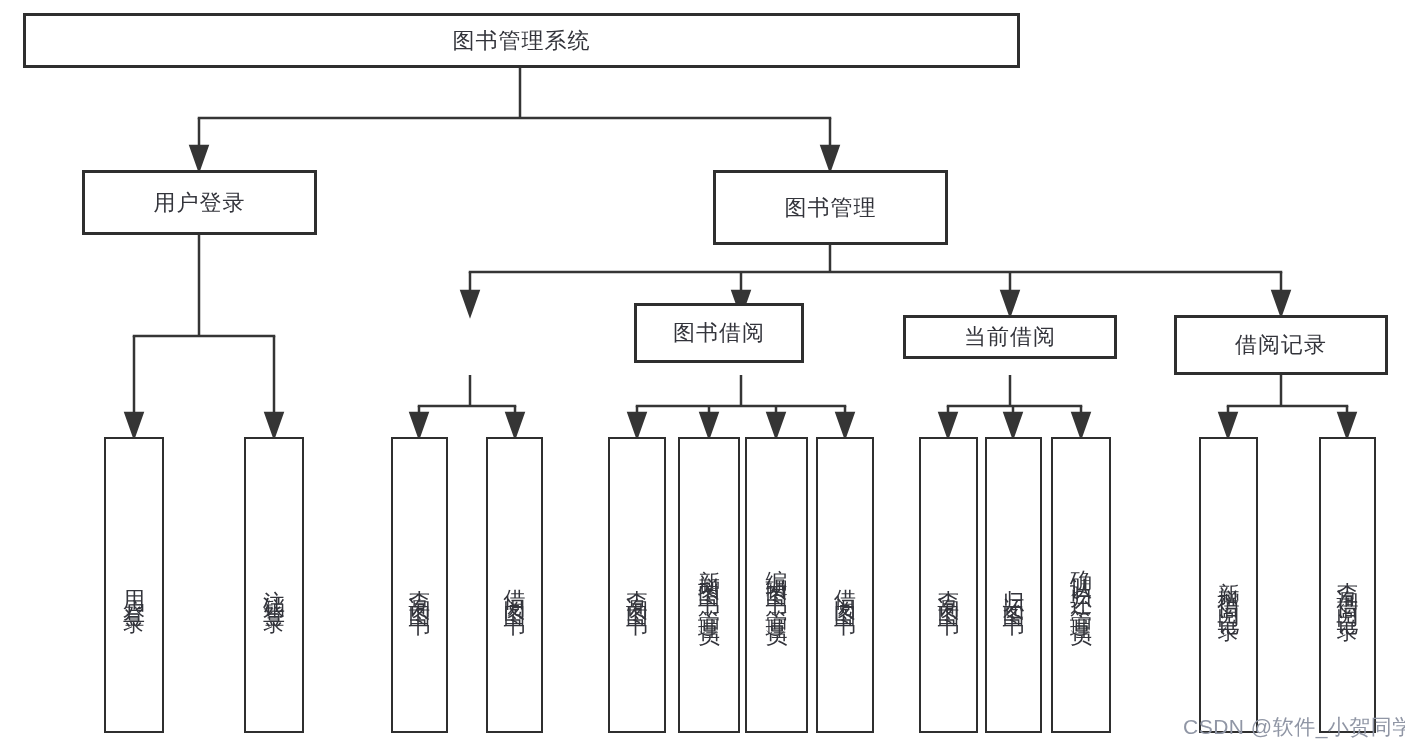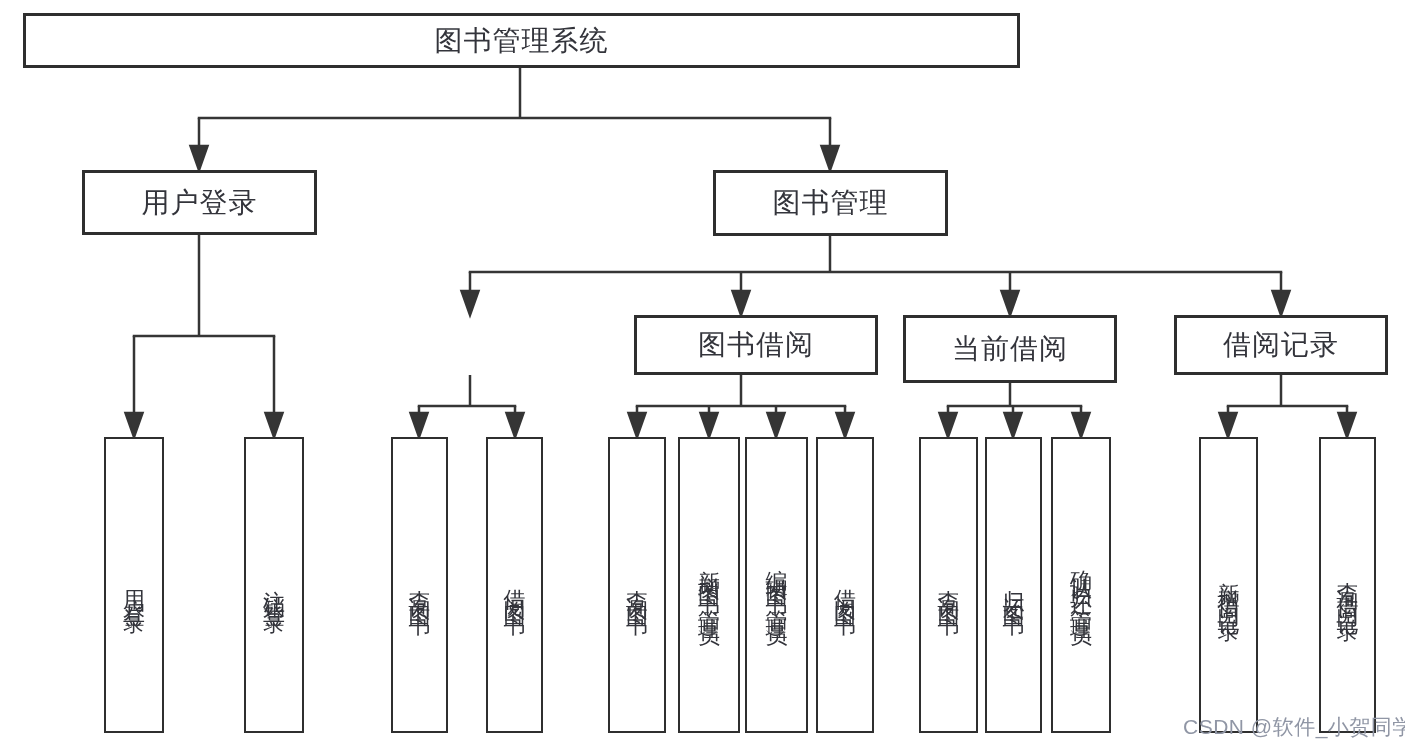--- a/index.html
+++ b/index.html
@@ -15,21 +15,21 @@
     position:absolute;
     box-sizing:border-box;
     background:#ffffff;
     border:3px solid #2f2f2f;
     display:flex;
     align-items:center;
     justify-content:center;
     color:#33343b;
     z-index:2;
   }
-  .box.h{font-size:28px;letter-spacing:1px;}
+  .box.h{font-size:22px;letter-spacing:1px;}
   .box.v{
     border-width:2.5px;
     font-size:22px;
     writing-mode:vertical-rl;
     text-orientation:mixed;
     letter-spacing:8px;
     line-height:1;
     padding-top:6px;
   }
   .watermark{
@@ -111,28 +111,28 @@
     </g>
   </svg>
 
   <div class="box h" style="left:23px;top:13px;width:997px;height:55px">
     <span>图书管理系统</span>
   </div>
 
   <div class="box h" style="left:82px;top:170px;width:235px;height:65px">
     <span>用户登录</span>
   </div>
-  <div class="box h" style="left:713px;top:170px;width:235px;height:66px">
+  <div class="box h" style="left:713px;top:170px;width:235px;height:75px">
     <span>图书管理</span>
   </div>
 
-  <div class="box h" style="left:634px;top:315px;width:244px;height:60px">
+  <div class="box h" style="left:634px;top:303px;width:170px;height:60px">
     <span>图书借阅</span>
   </div>
-  <div class="box h" style="left:903px;top:315px;width:214px;height:68px">
+  <div class="box h" style="left:903px;top:315px;width:214px;height:44px">
     <span>当前借阅</span>
   </div>
   <div class="box h" style="left:1174px;top:315px;width:214px;height:60px">
     <span>借阅记录</span>
   </div>
 
   <div class="box v" style="left:104px;top:437px;width:60px;height:296px">
     <span>用户登录</span>
   </div>
   <div class="box v" style="left:244px;top:437px;width:60px;height:296px">

